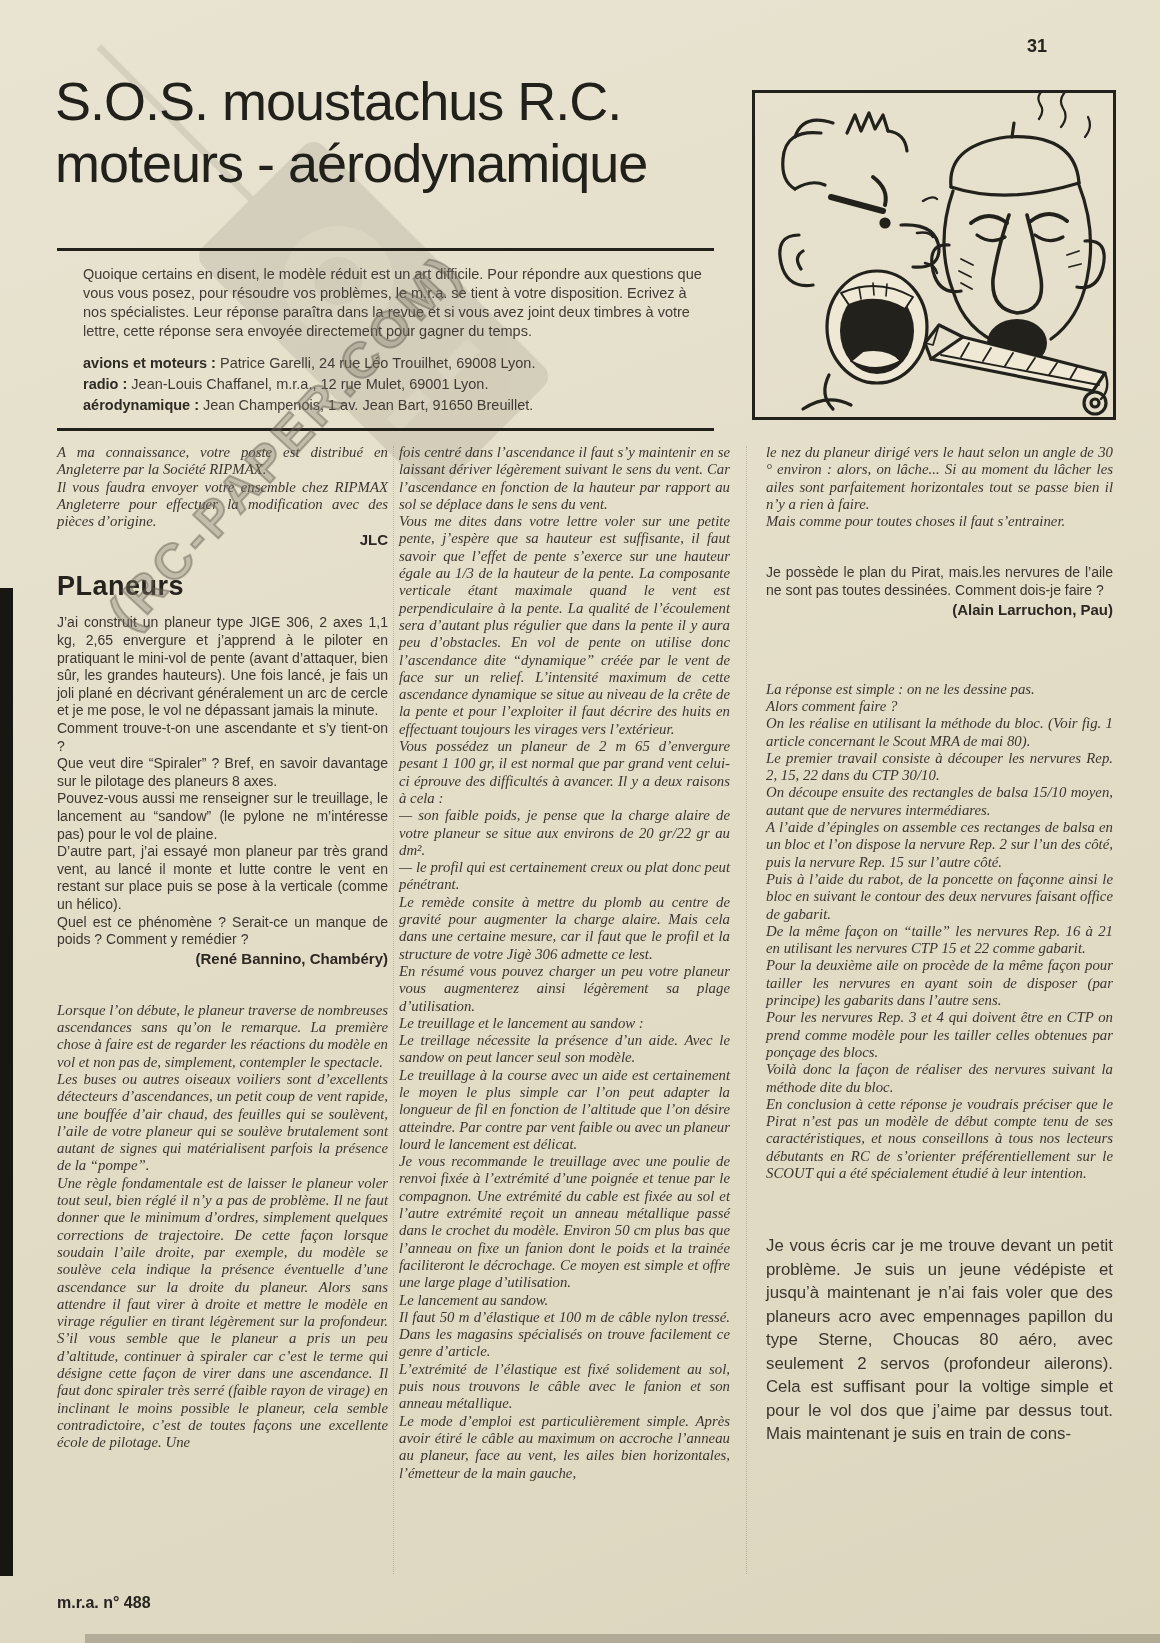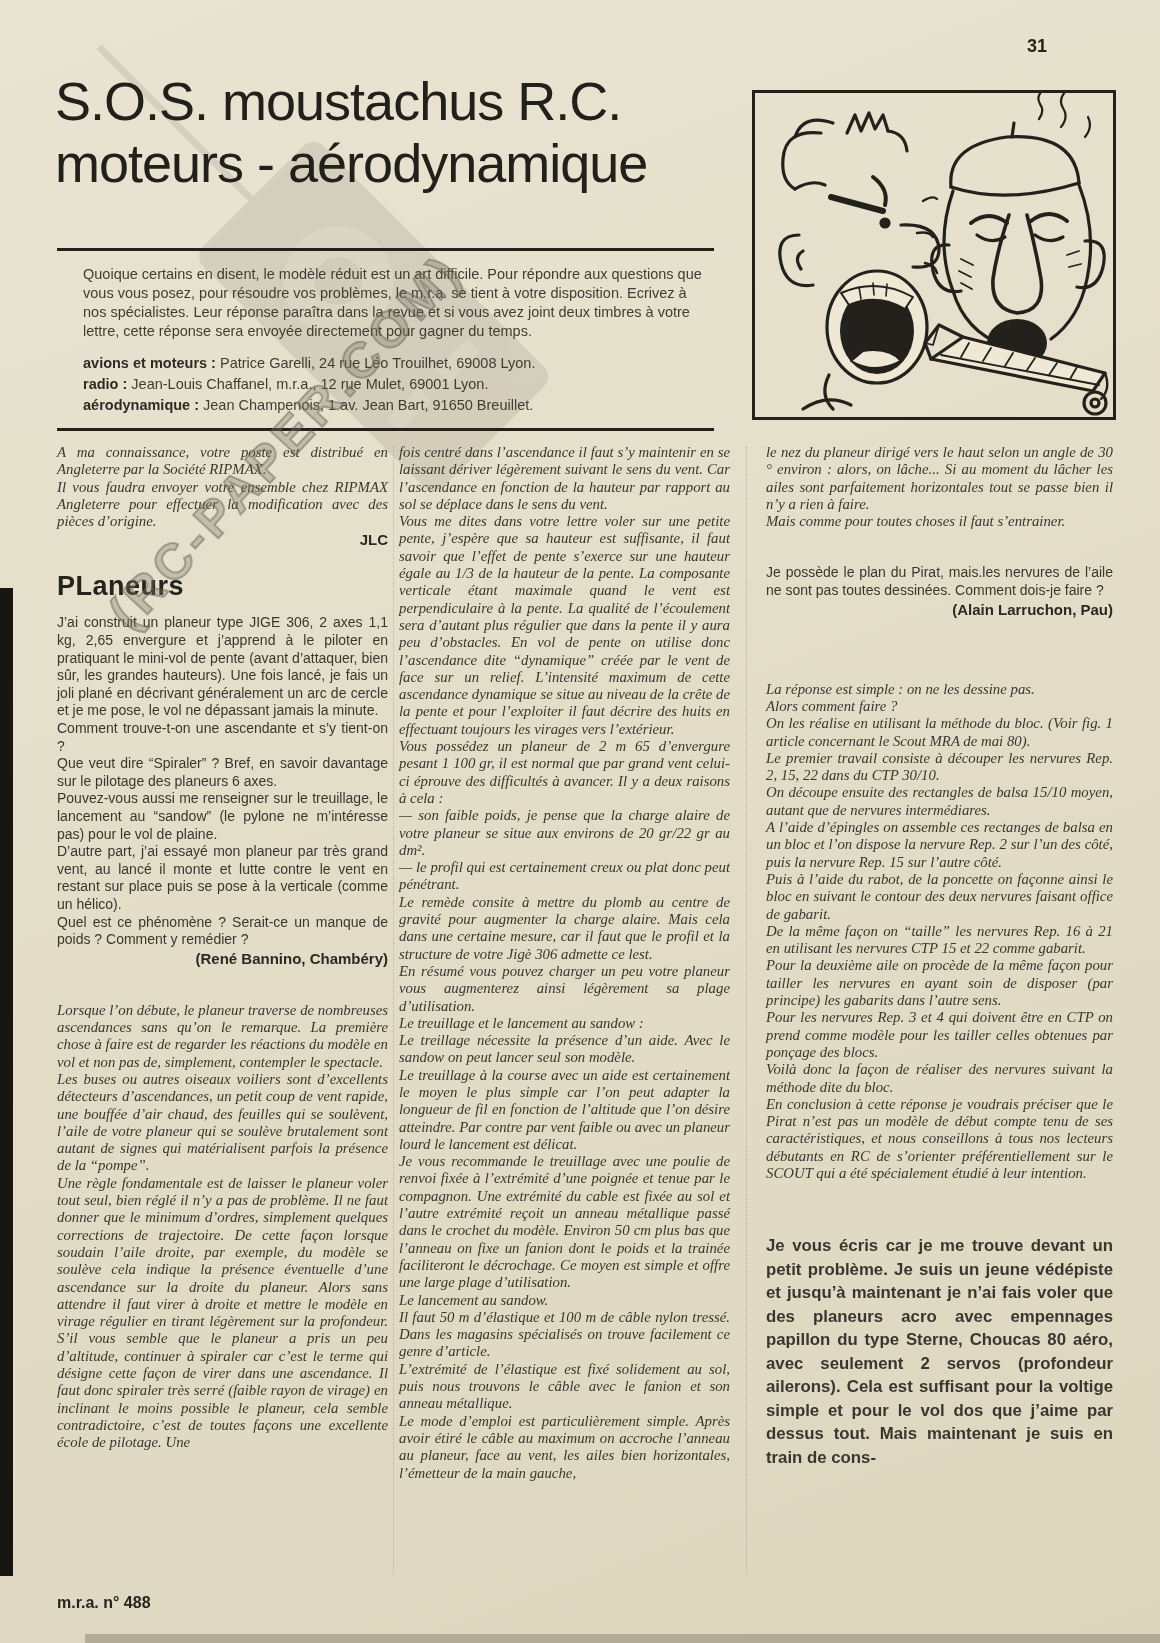--- a/index.html
+++ b/index.html
@@ -25,21 +25,21 @@
   .contact b{color:#2e2b25;}
   .col{position:absolute;top:444px;z-index:3;}
   .col1{left:57px;width:331px;}
   .col2{left:399px;width:331px;}
   .col3{left:766px;width:347px;}
   .sep{position:absolute;top:446px;height:1128px;border-left:1px dotted rgba(70,64,52,.25);z-index:2;}
   .sep-a{left:393px;} .sep-b{left:746px;}
   .a{font-family:"Liberation Serif",serif;font-style:italic;font-size:14.8px;line-height:17.3px;
      text-align:justify;margin:0;color:#3a362f;}
   .q{font-size:14px;line-height:17.6px;text-align:justify;margin:0;color:#3a362f;}
-  .q-lg{font-size:16.8px;line-height:23.5px;font-weight:bold;}
+  .q-lg{font-size:16.8px;line-height:23.5px;}
   .sig{font-weight:bold;font-size:15px;line-height:19px;text-align:right;margin:0;color:#2b2823;}
   .h-plan{font-weight:bold;font-size:27px;line-height:1;letter-spacing:.5px;margin:24px 0 14px;color:#26231e;}
   .mt-2{margin-top:34px;} .mt-3{margin-top:52px;} .mt-4{margin-top:62px;}
   .footer{position:absolute;left:57px;top:1594px;font-weight:bold;font-size:16px;color:#26241f;z-index:3;}
 </style>
 </head>
 <body>
 
 <div class="page">
 
@@ -142,21 +142,21 @@
   <div class="sep sep-a"></div>
   <div class="sep sep-b"></div>
 
   <div class="col col1">
     <p class="a">A ma connaissance, votre poste est distribué en Angleterre par la Société RIPMAX.</p>
     <p class="a">Il vous faudra envoyer votre ensemble chez RIPMAX Angleterre pour effectuer la modification avec des pièces d’origine.</p>
     <p class="sig">JLC</p>
     <h2 class="h-plan">PLaneurs</h2>
     <p class="q">J’ai construit un planeur type JIGE 306, 2 axes 1,1 kg, 2,65 envergure et j’apprend à le piloter en pratiquant le mini-vol de pente (avant d’attaquer, bien sûr, les grandes hauteurs). Une fois lancé, je fais un joli plané en décrivant généralement un arc de cercle et je me pose, le vol ne dépassant jamais la minute.</p>
     <p class="q">Comment trouve-t-on une ascendante et s’y tient-on ?</p>
-    <p class="q">Que veut dire “Spiraler” ? Bref, en savoir davantage sur le pilotage des planeurs 6 axes.</p>
+    <p class="q">Que veut dire “Spiraler” ? Bref, en savoir davantage sur le pilotage des planeurs 8 axes.</p>
     <p class="q">Pouvez-vous aussi me renseigner sur le treuillage, le lancement au “sandow” (le pylone ne m’intéresse pas) pour le vol de plaine.</p>
     <p class="q">D’autre part, j’ai essayé mon planeur par très grand vent, au lancé il monte et lutte contre le vent en restant sur place puis se pose à la verticale (comme un hélico).</p>
     <p class="q">Quel est ce phénomène ? Serait-ce un manque de poids ? Comment y remédier ?</p>
     <p class="sig">(René Bannino, Chambéry)</p>
     <p class="a mt-2">Lorsque l’on débute, le planeur traverse de nombreuses ascendances sans qu’on le remarque. La première chose à faire est de regarder les réactions du modèle en vol et non pas de, simplement, contempler le spectacle.</p>
     <p class="a">Les buses ou autres oiseaux voiliers sont d’excellents détecteurs d’ascendances, un petit coup de vent rapide, une bouffée d’air chaud, des feuilles qui se soulèvent, l’aile de votre planeur qui se soulève brutalement sont autant de signes qui matérialisent parfois la présence de la “pompe”.</p>
     <p class="a">Une règle fondamentale est de laisser le planeur voler tout seul, bien réglé il n’y a pas de problème. Il ne faut donner que le minimum d’ordres, simplement quelques corrections de trajectoire. De cette façon lorsque soudain l’aile droite, par exemple, du modèle se soulève cela indique la présence éventuelle d’une ascendance sur la droite du planeur. Alors sans attendre il faut virer à droite et mettre le modèle en virage régulier en tirant légèrement sur la profondeur. S’il vous semble que le planeur a pris un peu d’altitude, continuer à spiraler car c’est le terme qui désigne cette façon de virer dans une ascendance. Il faut donc spiraler très serré (faible rayon de virage) en inclinant le moins possible le planeur, cela semble contradictoire, c’est de toutes façons une excellente école de pilotage. Une</p>
   </div>
 
   <div class="col col2">

